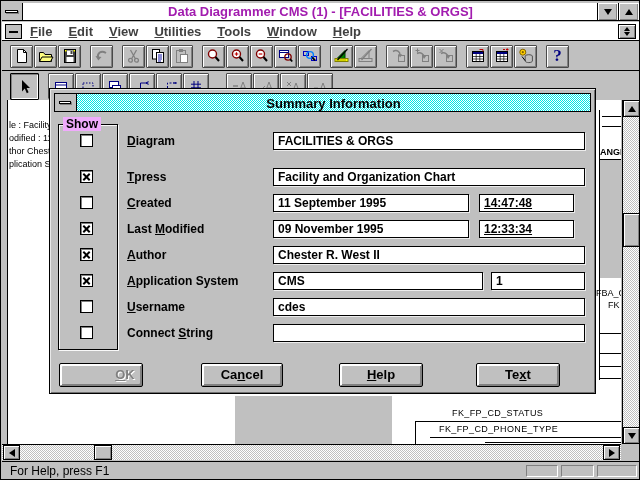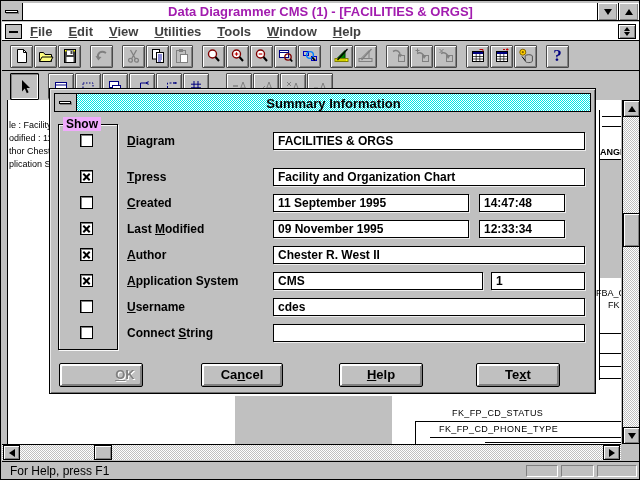--- a/index.html
+++ b/index.html
@@ -113,21 +113,21 @@
   .chk.checked::before, .chk.checked::after { content:""; position:absolute; left:1px; top:4.5px;
     width:9px; height:2px; background:#000; }
   .chk.checked::before { transform:rotate(45deg); }
   .chk.checked::after  { transform:rotate(-45deg); }
   .dlabel { position:absolute; left:77px; top:2px; font-weight:bold; font-size:12px; white-space:nowrap; }
   .fld { position:absolute; top:0; height:18px; background:#fff; border:1px solid #000;
     font-weight:bold; font-size:12px; line-height:16px; padding-left:4px;
     overflow:hidden; white-space:nowrap; box-shadow:1px 1px 0 rgba(255,255,255,.7); }
   .fld-full { left:223px; width:312px; }
   .fld-date { left:223px; width:196px; }
-  .fld-time { left:429px; width:86px; }
+  .fld-time { left:429px; width:95px;text-decoration:underline; }
   .fld-cms  { left:223px; width:210px; }
   .fld-num  { left:441px; width:94px; }
   .dbtn { position:absolute; top:274px; height:24px; background:#c0c0c0; border:1px solid #000;
     border-radius:2px; text-align:center; font-weight:bold; font-size:13px; line-height:21px;
     box-shadow:inset 1px 1px 0 #fff, inset -1px -1px 0 #808080, inset 2px 2px 0 #fff, inset -2px -2px 0 #808080; }
   .dbtn.disabled { color:#808080; text-shadow:1px 1px 0 #fff; }
 </style>
 </head>
 <body>
 

